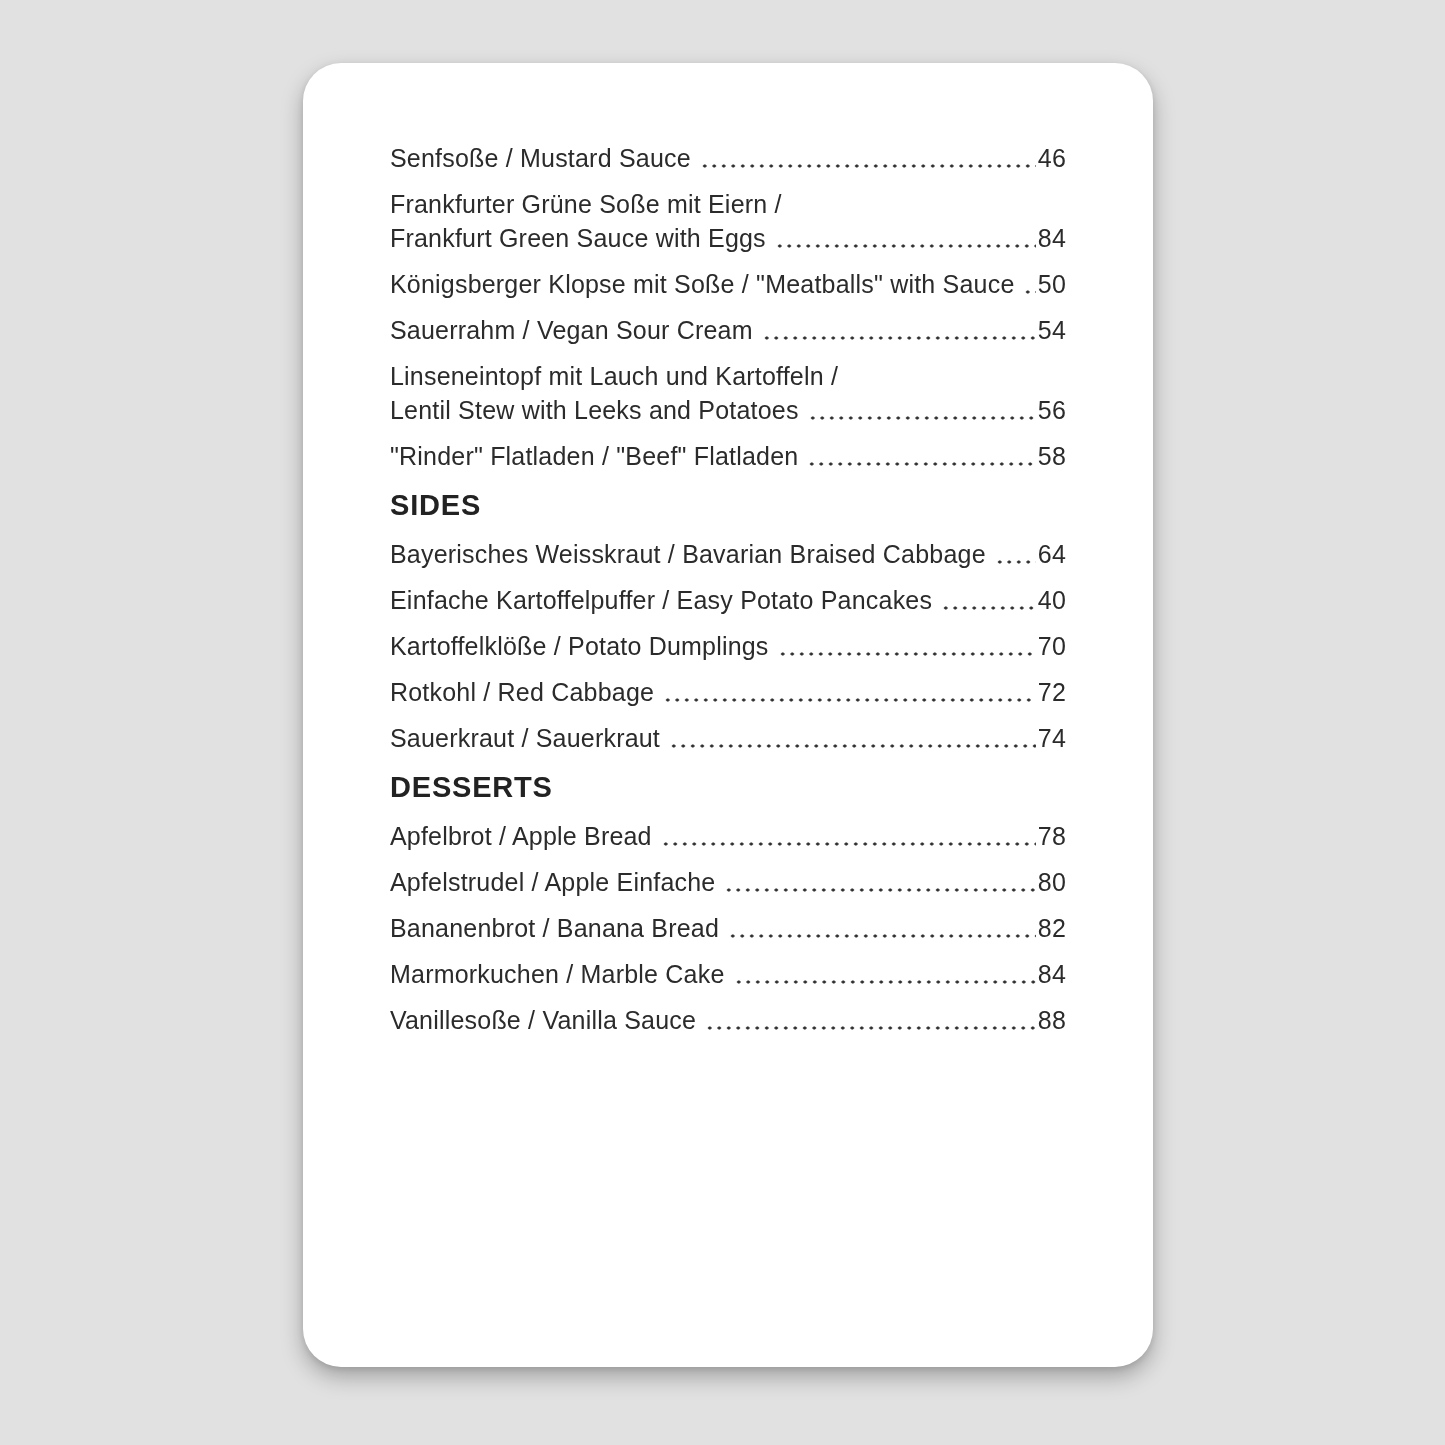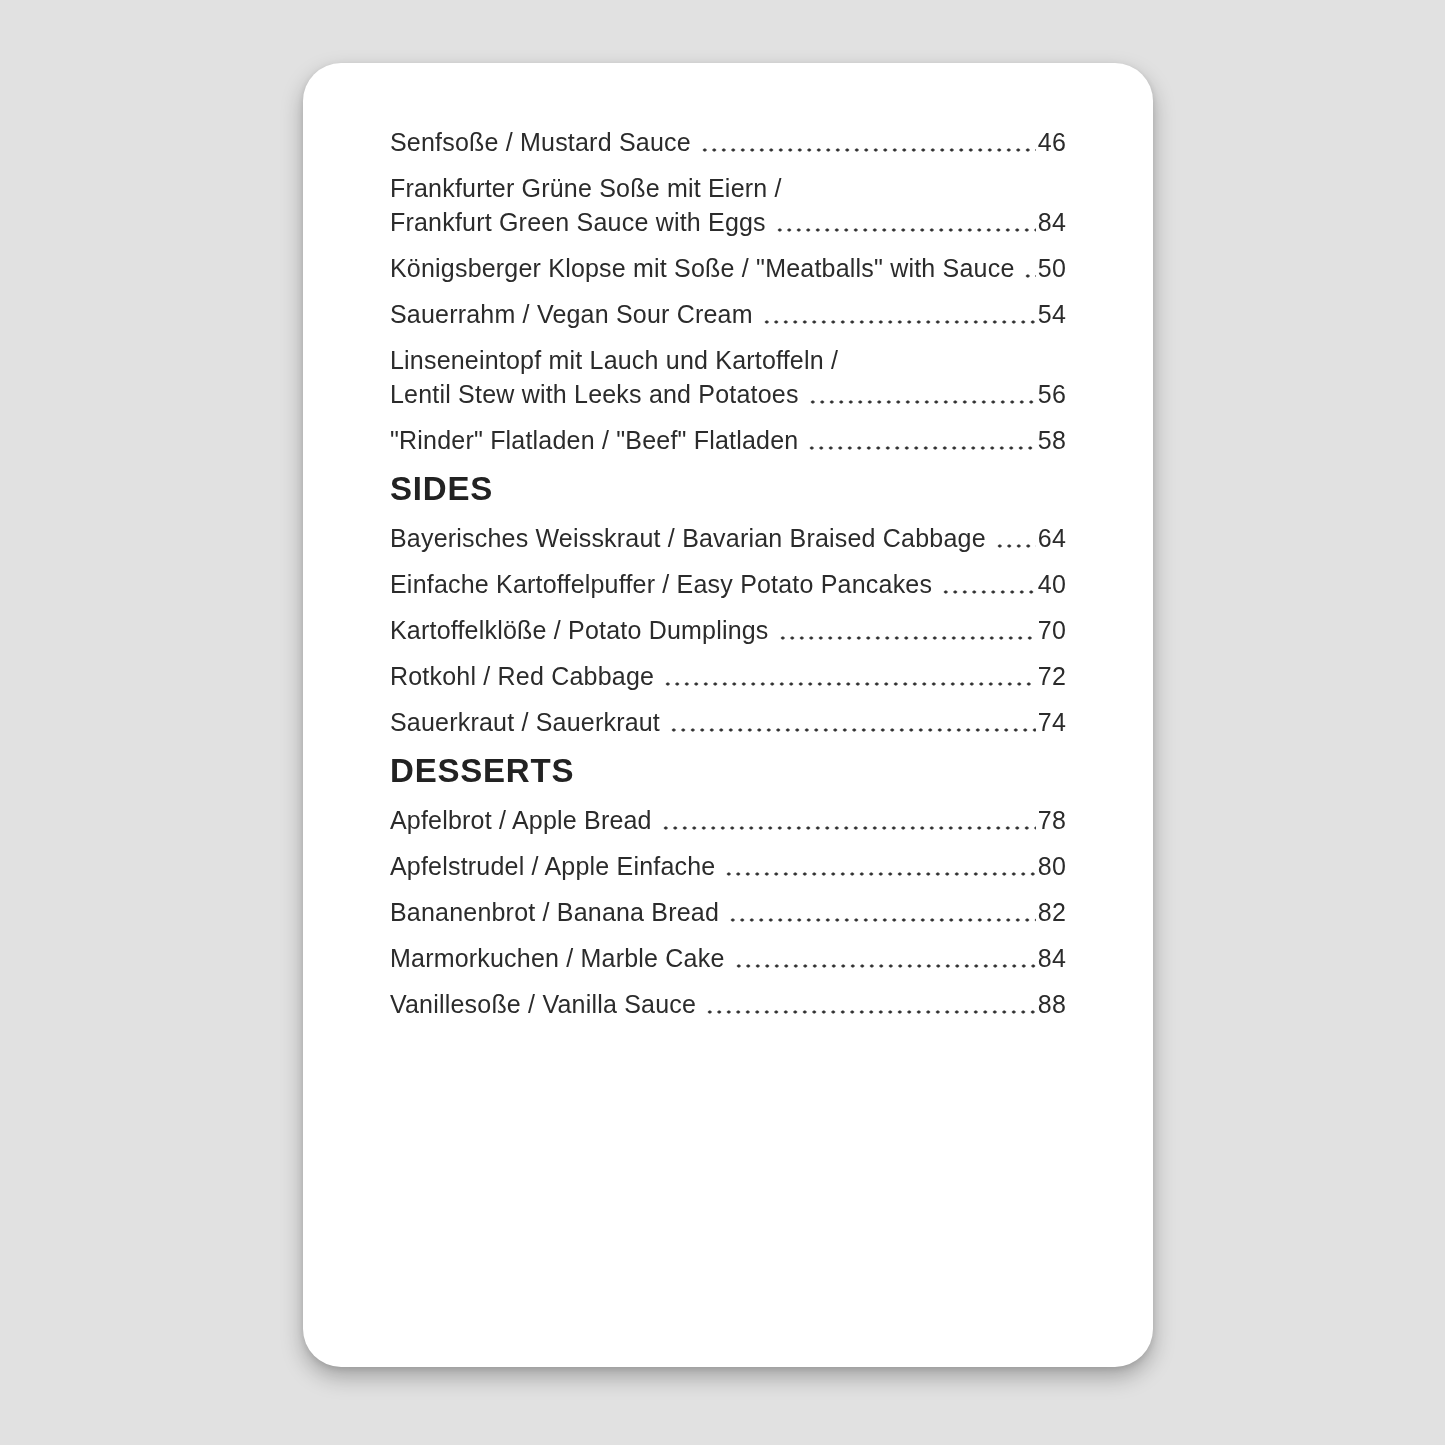--- a/index.html
+++ b/index.html
@@ -19,21 +19,21 @@
   }
   .page-card{
     position:absolute;
     left:303px; top:63px;
     width:850px; height:1304px;
     background:var(--card);
     border-radius:38px;
     box-shadow:0 10px 22px rgba(0,0,0,0.28), 0 2px 6px rgba(0,0,0,0.10);
   }
   .toc{
-    padding:62px 87px 0 87px;
+    padding:78px 87px 0 87px;
   }
   .toc-entry{
     margin-bottom:12px;
   }
   .entry-line{
     display:flex;
     align-items:stretch;
     line-height:34px;
     font-size:25px;
     letter-spacing:0.2px;
@@ -49,21 +49,21 @@
     background-image:radial-gradient(circle, #2e2e2e 1.45px, transparent 1.7px);
     background-size:9.5px 4px;
     background-repeat:repeat-x;
     background-position:left 2px bottom 7px;
   }
   .pagenum{
     flex:0 0 auto;
     text-align:right;
   }
   .section-heading{
-    font-size:33px;
+    font-size:29px;
     line-height:36px;
     font-weight:700;
     letter-spacing:0.8px;
     color:var(--heading-ink);
     margin:14px 0 14px 0;
   }
 </style>
 </head>
 <body>
 

